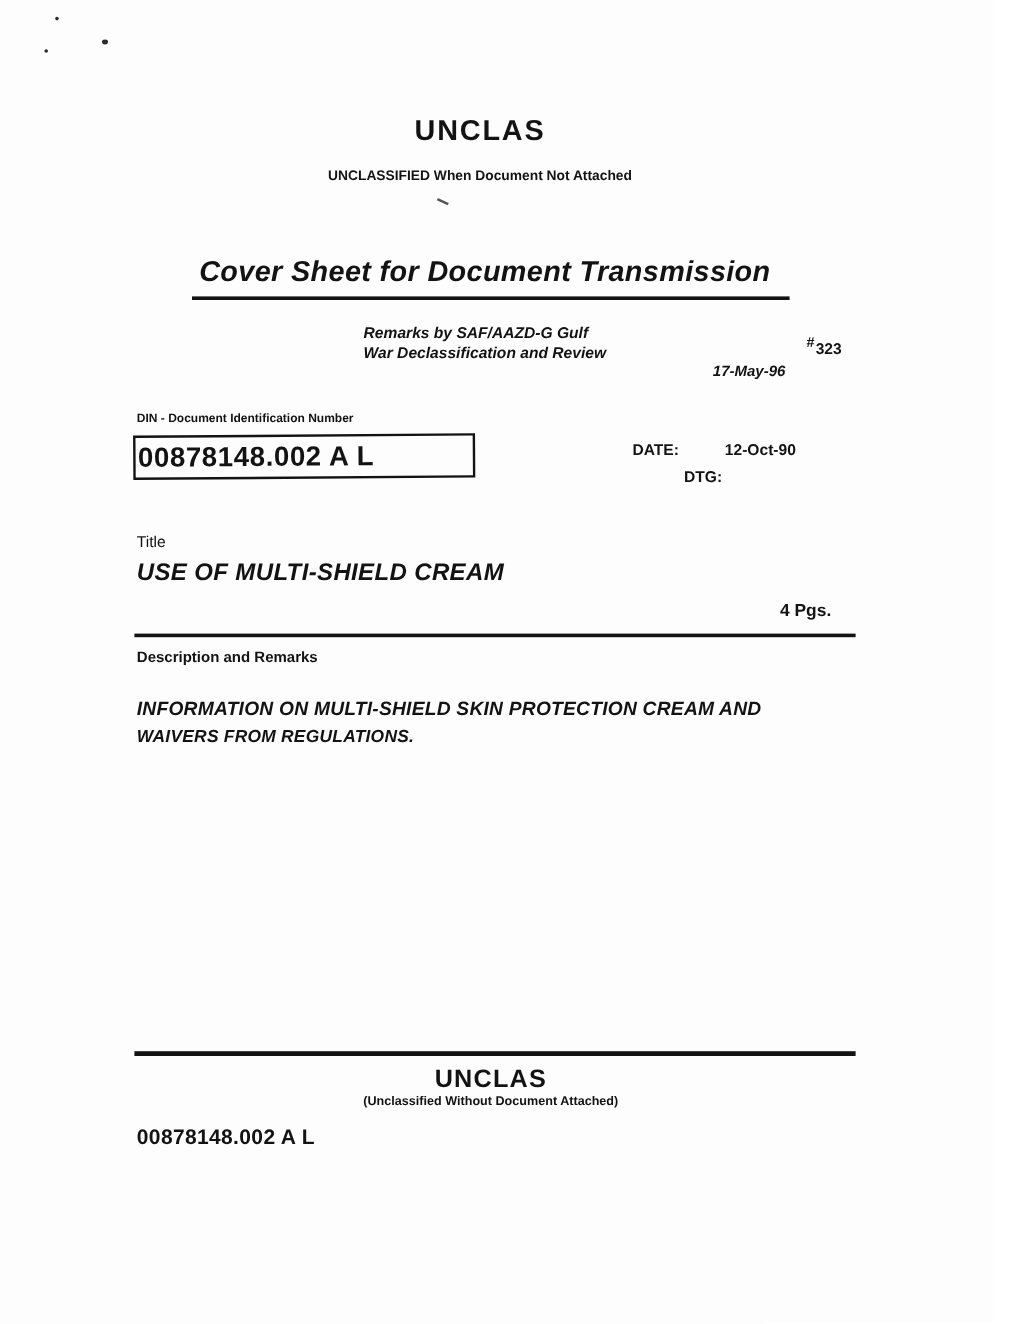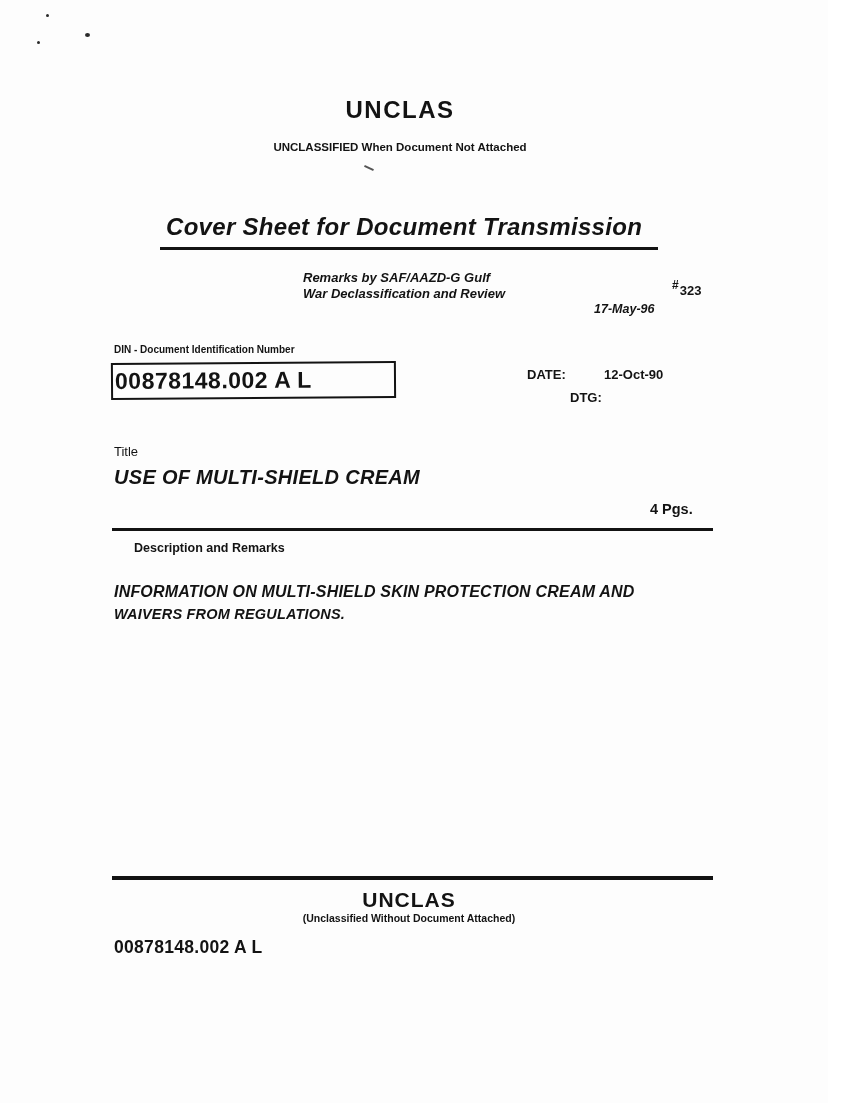--- a/index.html
+++ b/index.html
@@ -82,21 +82,21 @@
     font-size: 20px; font-weight: bold; font-style: italic; letter-spacing: 0.3px;
   }
   .page-count { left: 650px; top: 501px; font-size: 14.5px; font-weight: bold; }
 
   .divider-1 {
     position: absolute;
     left: 112px; top: 528px; width: 601px; height: 3px; background: #131313;
   }
 
   
-  .desc-label { left: 114px; top: 541px; font-size: 12.5px; font-weight: bold; margin-left: 20px; }
+  .desc-label { left: 114px; top: 541px; font-size: 12.5px; font-weight: bold; }
   .desc-line1 {
     left: 114px; top: 583px;
     font-size: 16px; font-weight: bold; font-style: italic; letter-spacing: 0.2px;
   }
   .desc-line2 {
     left: 114px; top: 606px;
     font-size: 14.5px; font-weight: bold; font-style: italic; letter-spacing: 0.2px;
   }
 
   .divider-2 {

